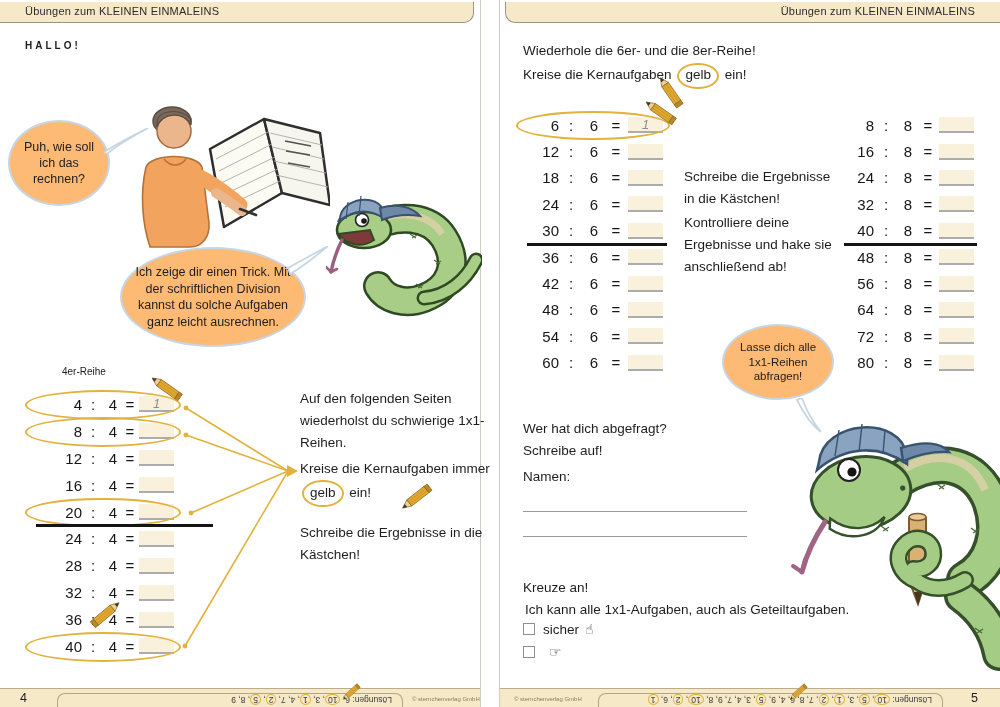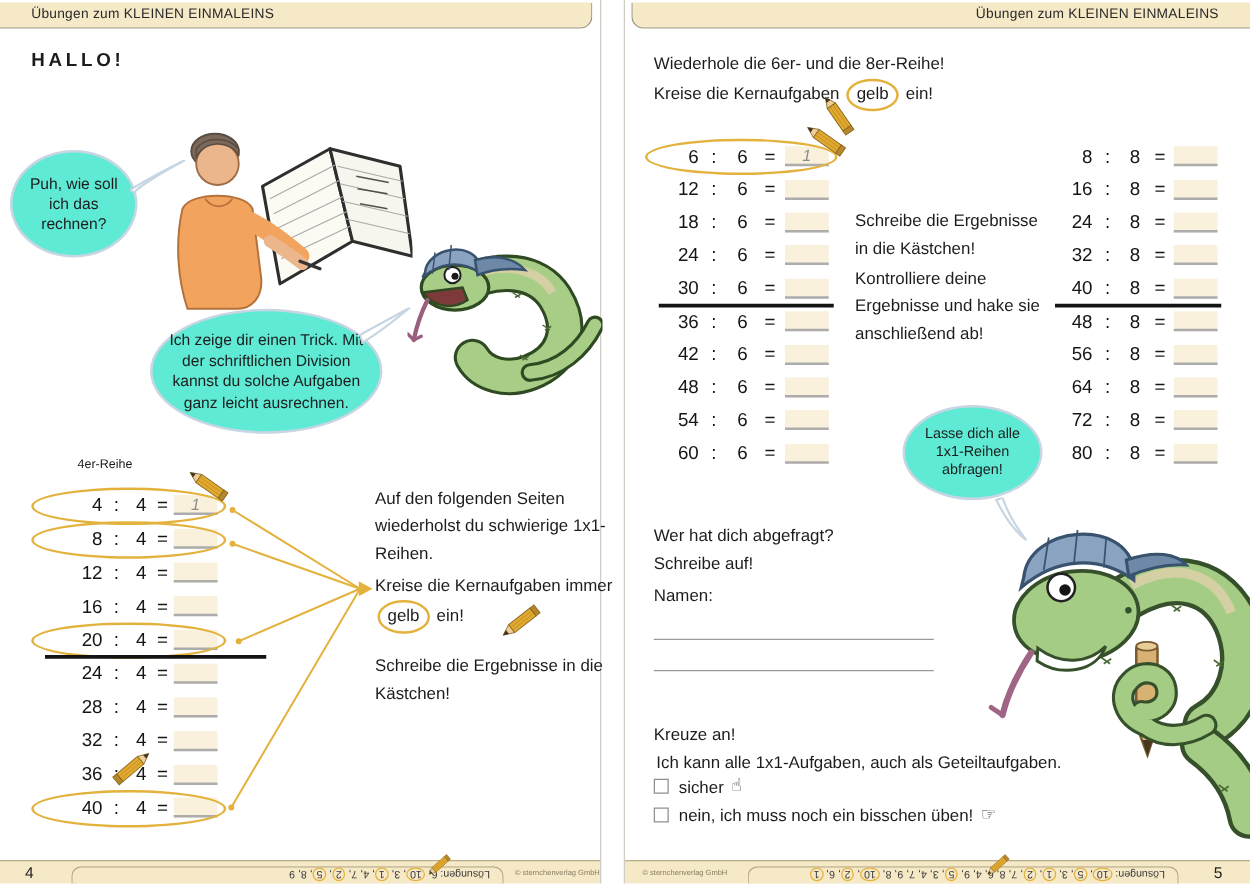--- a/index.html
+++ b/index.html
@@ -9,21 +9,21 @@
   .sheet{position:relative;width:1000px;height:707px;background:#fff;overflow:hidden;text-decoration:underline;}
   .page{position:absolute;top:0;bottom:0;background:#fff;}
   .page.left{left:0;width:481px;border-right:1px solid #cfccc4;}
   .page.right{left:499px;width:501px;border-left:1px solid #cfccc4;}
   .abs{position:absolute;}
   
   .hbar{position:absolute;top:2px;height:21px;background:var(--cream);border:1px solid #9a9486;
         font-size:11px;color:#2b2b2b;line-height:19px;letter-spacing:.2px;}
   .hbar.l{left:0;width:474px;border-left:none;border-top:none;border-radius:0 0 10px 0;padding-left:25px;}
   .hbar.r{right:0;width:495px;border-right:none;border-top:none;border-radius:0 0 0 10px;text-align:right;padding-right:25px;}
-  .hallo{font-size:15px;font-weight:bold;letter-spacing:3px;color:#1c1c1c;}
+  .hallo{font-size:10px;font-weight:bold;letter-spacing:3px;color:#1c1c1c;}
   .txt{font-size:13.5px;color:#1d1d1d;line-height:1.55;}
   .note{font-size:13.5px;color:#1d1d1d;line-height:1.62;}
   .serieslabel{font-size:10px;color:#1d1d1d;}
   
   .tbl{position:absolute;}
   .div-row{position:relative;display:flex;align-items:center;height:26.9px;font-size:15px;color:#161616;}
   .tblR .div-row{height:26.4px;}
   .cell{display:inline-block;}
   .tbl4 .dividend{width:44px;text-align:right;}
   .tbl4 .colon{width:22px;text-align:center;}
@@ -37,21 +37,21 @@
   .tbl8 .colon{width:24px;text-align:center;}
   .tbl8 .divisor{width:20px;text-align:center;}
   .tbl8 .equals{width:20px;text-align:center;}
   .ansbox{width:35px;height:16px;margin-left:1px;background:var(--box);border-bottom:2px solid #ACACAC;
           display:flex;align-items:flex-end;justify-content:center;font-size:13px;color:#8E8E8E;}
   .ans{font-style:italic;transform:translateY(1px);}
   .kernel-circle{position:absolute;left:-13px;right:-7px;top:-1px;bottom:-2px;
           border:2.6px solid var(--yellow);border-radius:50%;pointer-events:none;}
   .tbl-divider{position:absolute;height:2.6px;background:#141414;}
   
-  .bubble{position:absolute;border:2px solid var(--bubble);border-radius:50%;background:#5eead4;
+  .bubble{position:absolute;border:2px solid var(--bubble);border-radius:50%;background:#fdba74;
           display:flex;align-items:center;justify-content:center;text-align:center;
           color:#1d1d1d;padding:6px;}
   .tail{position:absolute;}
   
   .gelb{border:2px solid var(--yellow);border-radius:50%;padding:0 6px 1px;margin:0 2px;display:inline-block;}
   
   .footerbar{position:absolute;left:0;right:0;bottom:0;height:19px;background:var(--cream);border-top:1px solid #B9AD8C;}
   .sol-box{position:absolute;bottom:0;height:14px;background:var(--cream);border:1px solid #B3A683;border-bottom:none;
            border-radius:8px 8px 0 0;overflow:hidden;}
   .sol-line{transform:rotate(180deg);font-size:8.5px;color:#3a3a3a;white-space:nowrap;width:100%;
@@ -539,21 +539,20 @@
 
     <div class="abs txt" style="left:23px;top:578px;">Kreuze an!</div>
     <div class="abs txt" style="left:25px;top:600px;white-space:nowrap;">Ich kann alle 1x1-Aufgaben, auch als Geteiltaufgaben.</div>
     <div class="opt" style="left:23px;top:621px;">
       <span class="cb"></span>
       <span>sicher</span>
       <span class="hand">☝</span>
     </div>
     <div class="opt" style="left:23px;top:644px;">
       <span class="cb"></span>
-      <span>nein, ich muss noch ein bisschen üben!</span>
       <span class="hand">☞</span>
     </div>
 
     <div class="footerbar"></div>
     <div class="sol-box" style="left:98px;width:345px;">
       <div class="sol-line" id="solR"><span class="sol-label">Lösungen: </span><span class="sol-num circ">10</span>, <span class="sol-num circ">5</span>, <span class="sol-num">3</span>, <span class="sol-num circ">1</span>, <span class="sol-num circ">2</span>, <span class="sol-num">7</span>, <span class="sol-num">8</span>, <span class="sol-num">6</span>, <span class="sol-num">4</span>, <span class="sol-num">9</span>, <span class="sol-num circ">5</span>, <span class="sol-num">3</span>, <span class="sol-num">4</span>, <span class="sol-num">7</span>, <span class="sol-num">9</span>, <span class="sol-num">8</span>, <span class="sol-num circ">10</span>, <span class="sol-num circ">2</span>, <span class="sol-num">6</span>, <span class="sol-num circ">1</span></div>
     </div>
     <div class="pencil small" style="left:287px;bottom:11px;transform:rotate(-42deg);">
         <svg viewBox="0 0 38 12">
           <polygon points="1,6 10,1.8 10,10.2" fill="#EFCF96" stroke="#8a6a3a" stroke-width="0.7"></polygon>

